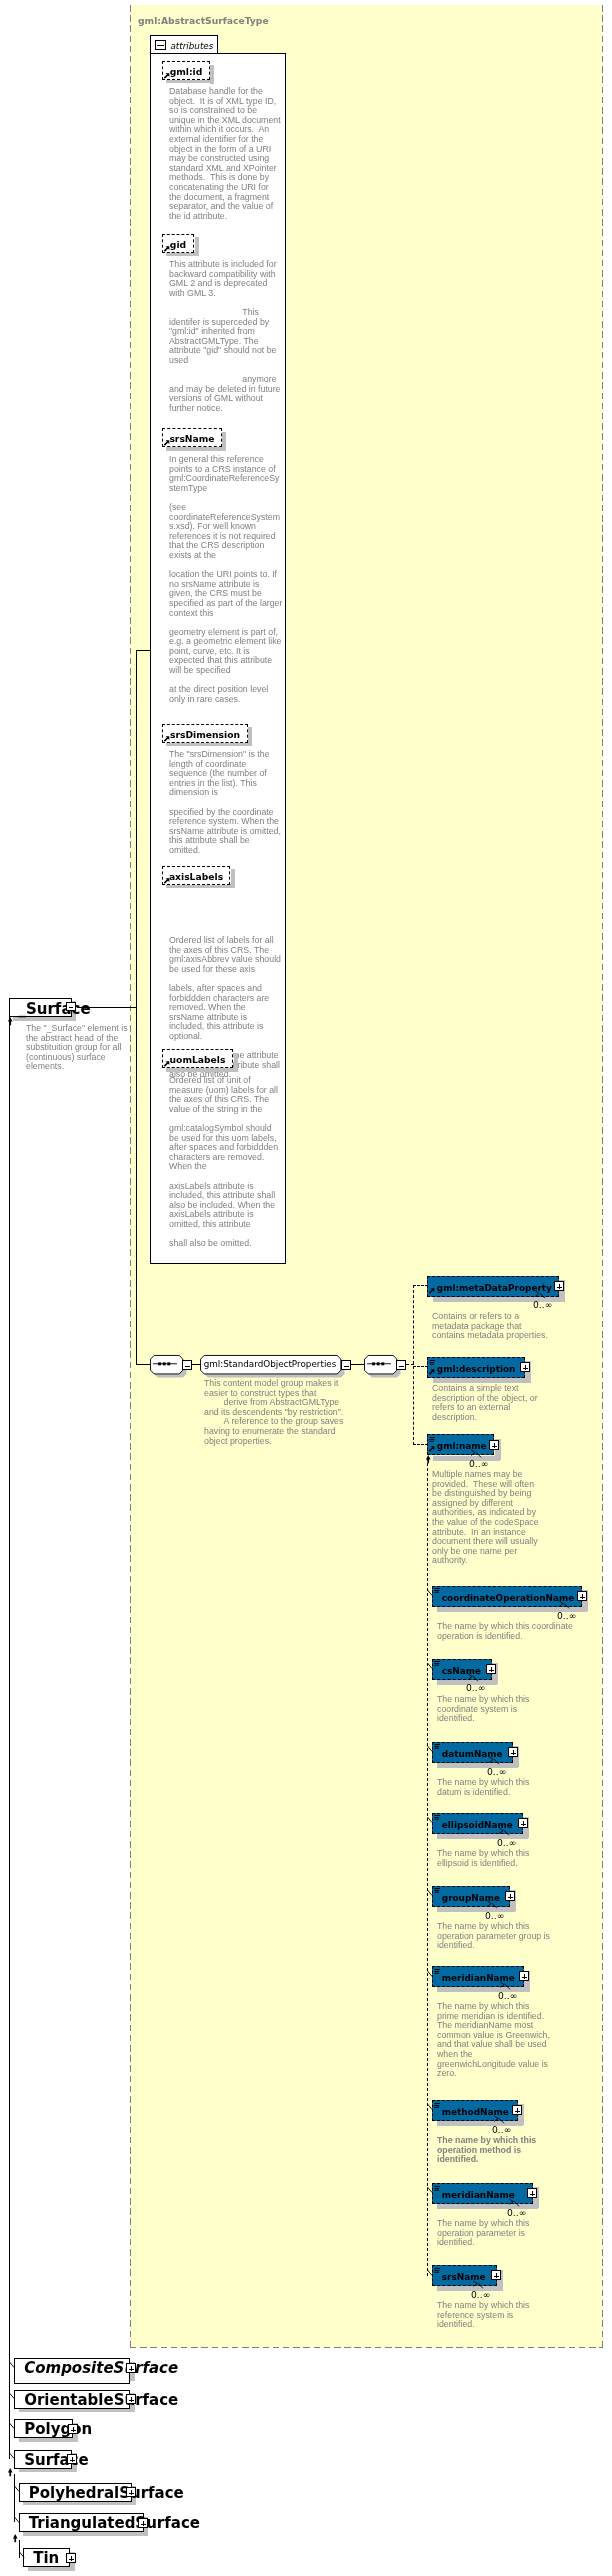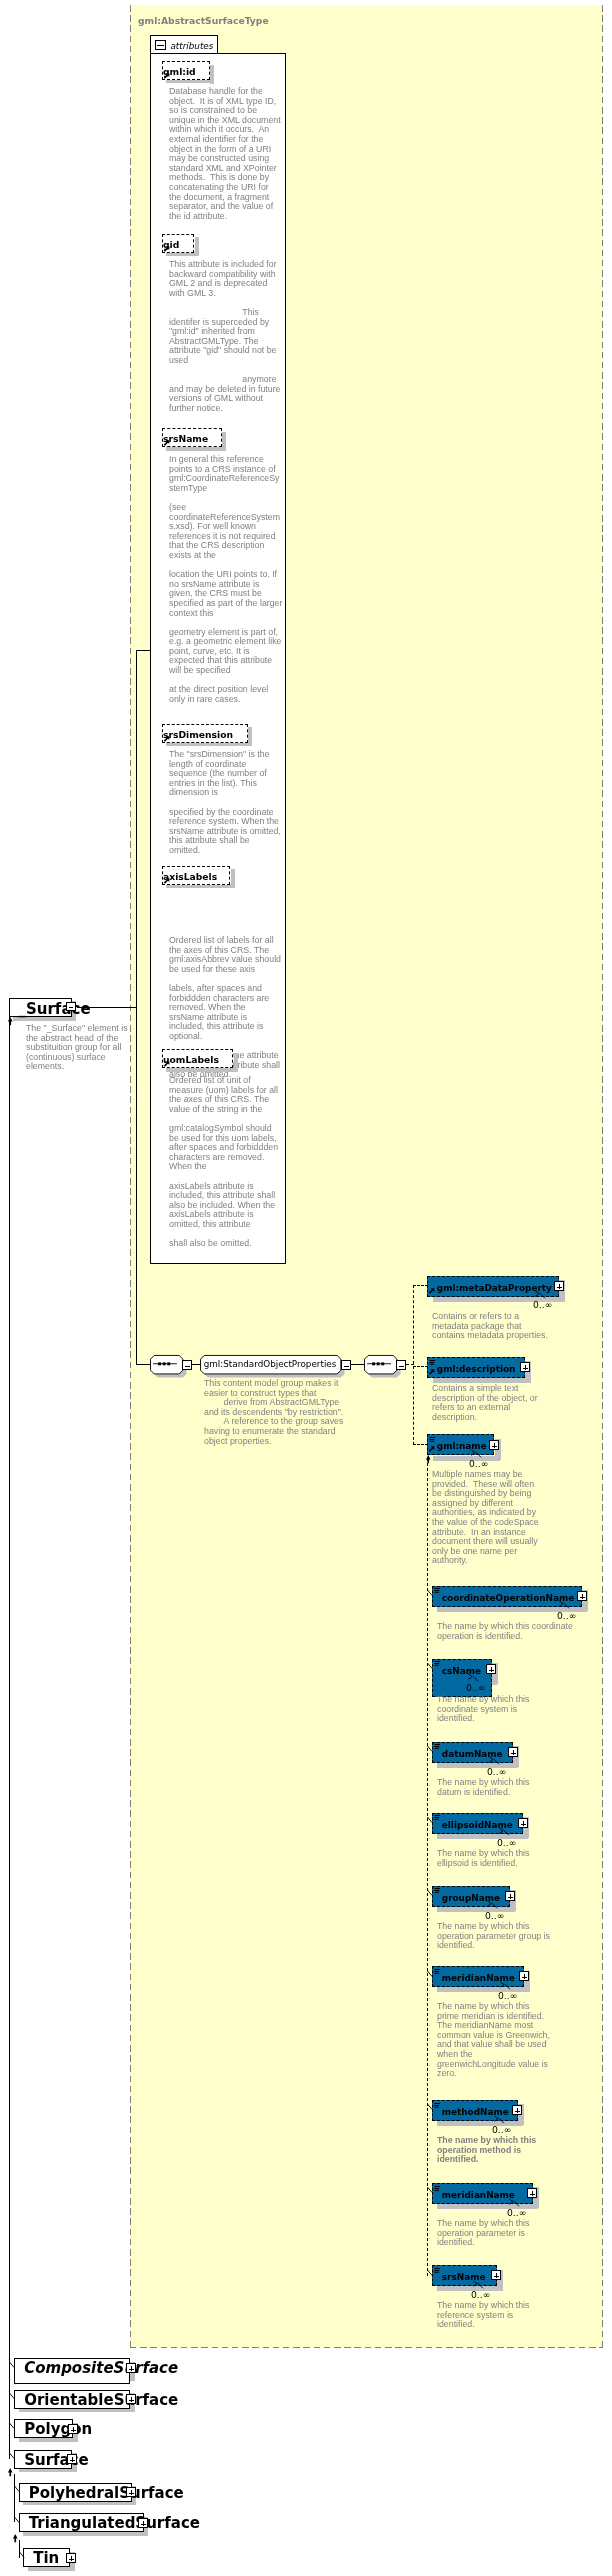--- a/index.html
+++ b/index.html
@@ -29,21 +29,21 @@
 
 
 .ctl{position:absolute;width:8.3px;height:8.3px;border:0.9px solid #000;background:#fff;
   box-sizing:border-box;}
 .ctl .h{position:absolute;left:0.9px;top:2.8px;width:4.6px;height:0.9px;background:#000;}
 .ctl .v{position:absolute;left:2.8px;top:0.9px;width:0.9px;height:4.6px;background:#000;}
 
 
 .attr-chip{position:absolute;border:0.9px dashed #000;background:#ffffff;
   box-sizing:border-box;height:18.5px;}
-.attr-chip>.lbl{position:absolute;left:0;right:0;top:0.9px;
+.attr-chip>.lbl{position:absolute;left:0;right:0;top:0.9px;text-align:center;
   font-family:"DejaVu Sans",sans-serif;font-size:9.2px;font-weight:bold;
   white-space:nowrap;line-height:13px;}
 .shadow{position:absolute;background:#c0c0c0;}
 .doc{position:absolute;font-family:"Liberation Sans",sans-serif;font-size:8.8px;
   line-height:9.6px;color:#808080;white-space:pre-wrap;word-wrap:break-word;letter-spacing:0px;}
 
 
 .elbox{position:absolute;background:#ffffff;border:0.9px solid #000;box-sizing:border-box;}
 .elbox>.lbl{position:absolute;left:0;top:1.8px;font-family:"DejaVu Sans",sans-serif;
   font-size:15px;font-weight:bold;white-space:nowrap;line-height:13px;}
@@ -311,21 +311,21 @@
         <div class="h" style="left: 1.8px; top: 4.6px; width: 5.5px;"></div>
         <div class="v" style="left: 3.7px; top: 1.8px; height: 5.5px;"></div>
       </div>
       <svg class="ico" width="16.6" height="11" viewBox="0 0 18 12" style="left:557px;top:1600px;">
         <path d="M2.5 1 L6.5 4 L2.5 7 M7 3 L13 9" stroke="#000" stroke-width="1" fill="none"></path>
       </svg>
       <div class="card" style="left:557px;top:1611px;">0..∞</div>
       <div class="doc" style="left:437px;top:1622px;width:141px;">The name by which this coordinate operation is identified.</div>
       <div class="shadow" style="left:437px;top:1680px;width:60px;height:4.6px;"></div>
       <div class="shadow" style="left:492px;top:1663px;width:5.5px;height:21px;"></div>
-      <div class="el-chip" style="left:432px;top:1659px;width:60px;height:38px;">
+      <div class="el-chip" style="left:432px;top:1659px;width:60px;height:21px;">
         <div class="lbl" style="left:8.8px;top:4.6px;">csName</div>
       </div>
       <svg class="ico" width="6.5" height="6.5" viewBox="0 0 7 7" style="left:434px;top:1661px;">
         <path d="M0.5 0.6 H6.5 M0.5 2.6 H5.5 M0.5 4.6 H5.5" stroke="#000" stroke-width="1.1" fill="none"></path>
       </svg>
       <div class="ctl" style="left: 486px; top: 1664px; width: 10.2px; height: 10.2px;">
         <div class="h" style="left: 1.8px; top: 4.6px; width: 5.5px;"></div>
         <div class="v" style="left: 3.7px; top: 1.8px; height: 5.5px;"></div>
       </div>
       <svg class="ico" width="16.6" height="11" viewBox="0 0 18 12" style="left:466px;top:1673px;">

